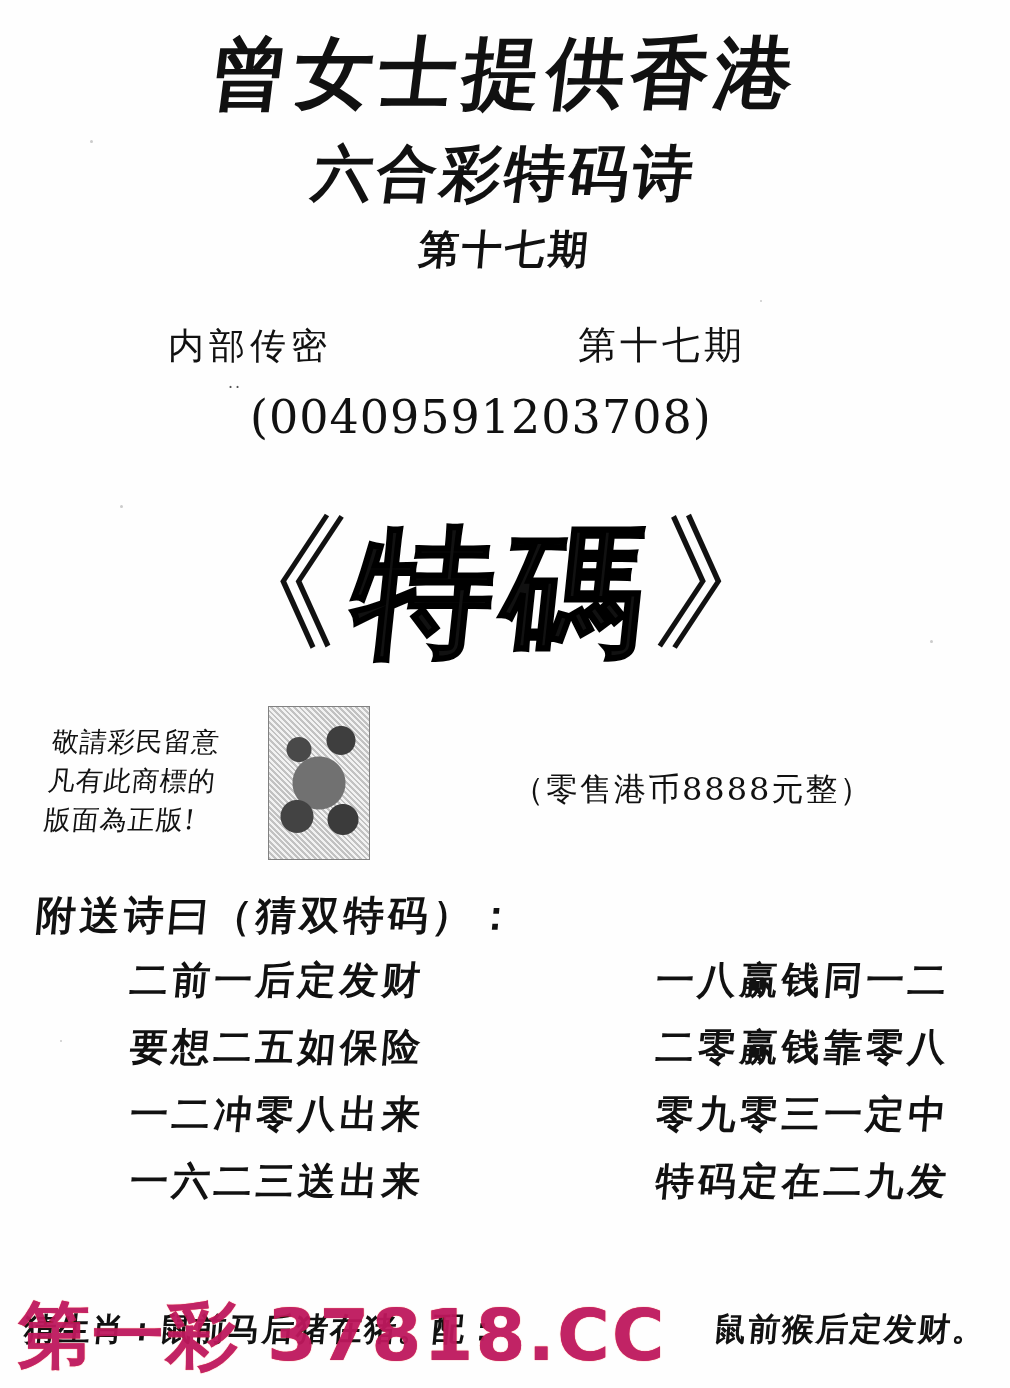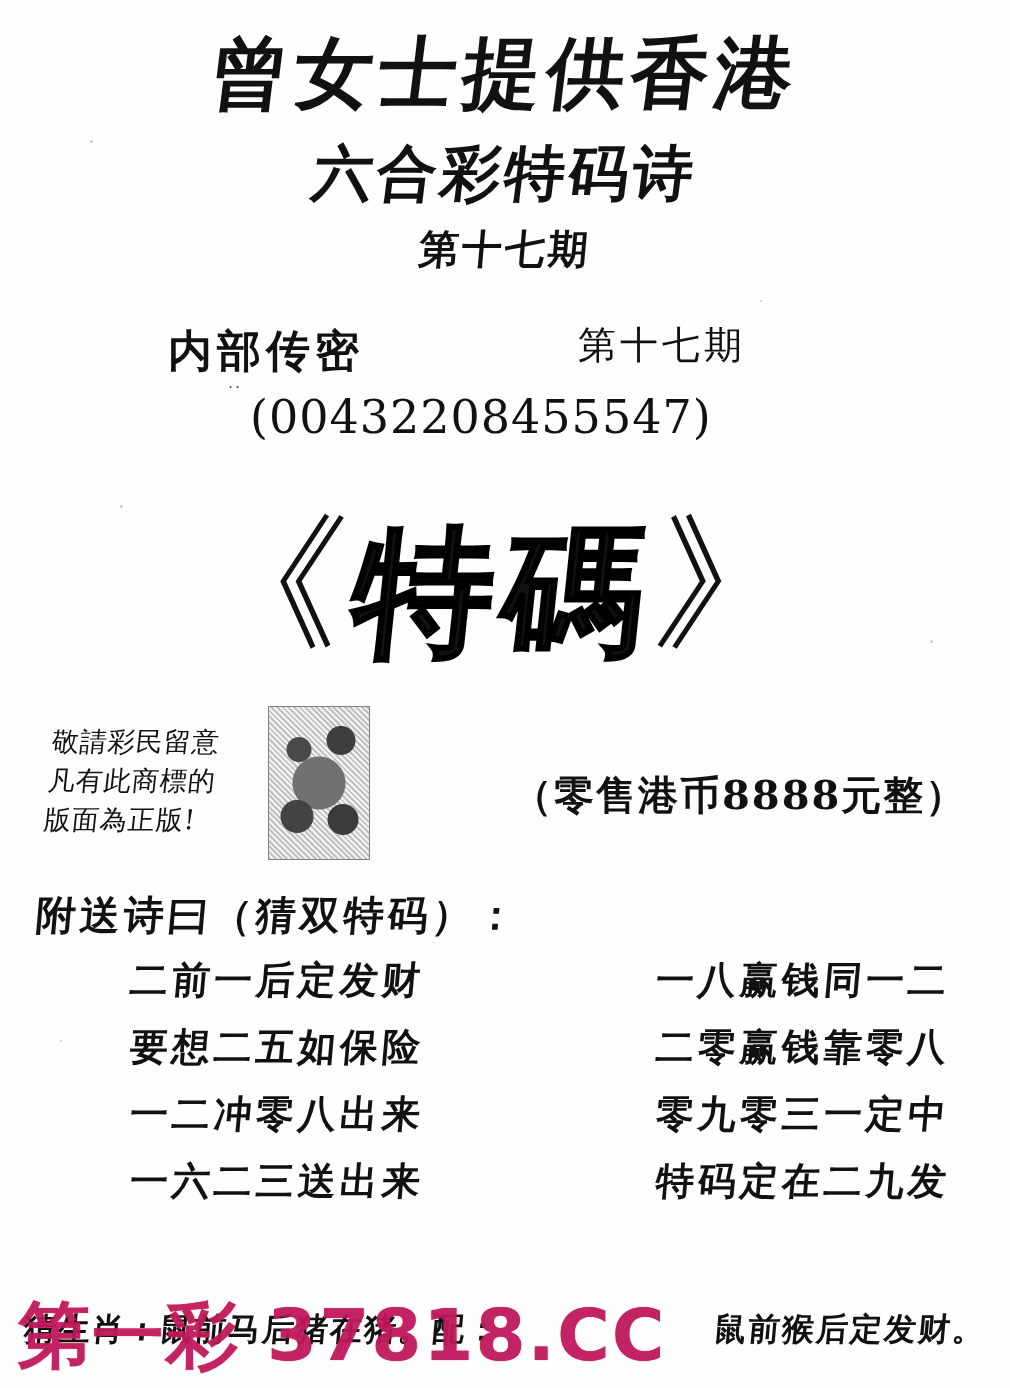--- a/index.html
+++ b/index.html
@@ -58,23 +58,23 @@
     letter-spacing: 3px;
     transform: skewX(-5deg);
     white-space: nowrap;
   }
 
   
   .notice-left {
     position: absolute;
     top: 322px;
     left: 168px;
-    font-size: 44px;
+    font-size: 36px;
     letter-spacing: 5px;
-    font-weight: 700;
+    font-weight: 400;
   }
   .notice-right {
     position: absolute;
     top: 320px;
     left: 578px;
     font-size: 38px;
     letter-spacing: 4px;
     font-weight: 500;
   }
   .phone {
@@ -143,23 +143,23 @@
       radial-gradient(circle at 28% 72%, #343434 0 16px, transparent 17px),
       radial-gradient(circle at 74% 74%, #2b2b2b 0 15px, transparent 16px),
       radial-gradient(circle at 50% 50%, #666 0 26px, transparent 27px),
       repeating-linear-gradient(45deg, #bdbdbd 0 2px, #f2f2f2 2px 4px);
     opacity: .92;
   }
   .price {
     position: absolute;
     top: 768px;
     left: 512px;
-    font-size: 40px;
-    letter-spacing: 2px;
-    font-weight: 700;
+    font-size: 32px;
+    letter-spacing: 2px;
+    font-weight: 400;
     white-space: nowrap;
   }
 
   
   .poem-head {
     position: absolute;
     top: 888px;
     left: 36px;
     font-size: 40px;
     letter-spacing: 4px;
@@ -233,21 +233,21 @@
   <div class="speckle" style="top:1040px;left:60px;width:2px;height:2px;"></div>
   <div class="speckle" style="top:640px;left:930px;width:3px;height:3px;"></div>
 
   <div class="title-1">曾女士提供香港</div>
   <div class="title-2">六合彩特码诗</div>
   <div class="title-3">第十七期</div>
 
   <div class="notice-left">内部传密</div>
   <div class="notice-right">第十七期</div>
   <div class="dots">··</div>
-  <div class="phone">(00432208455547)</div>
+  <div class="phone">(00409591203708)</div>
 
   <div class="bigword-wrap">
     <span class="bigword"><span class="paren">《</span><span>特碼</span><span class="paren">》</span></span>
   </div>
 
   <div class="tm-text">
     <div>敬請彩民留意</div>
     <div>凡有此商標的</div>
     <div>版面為正版!</div>
   </div>

